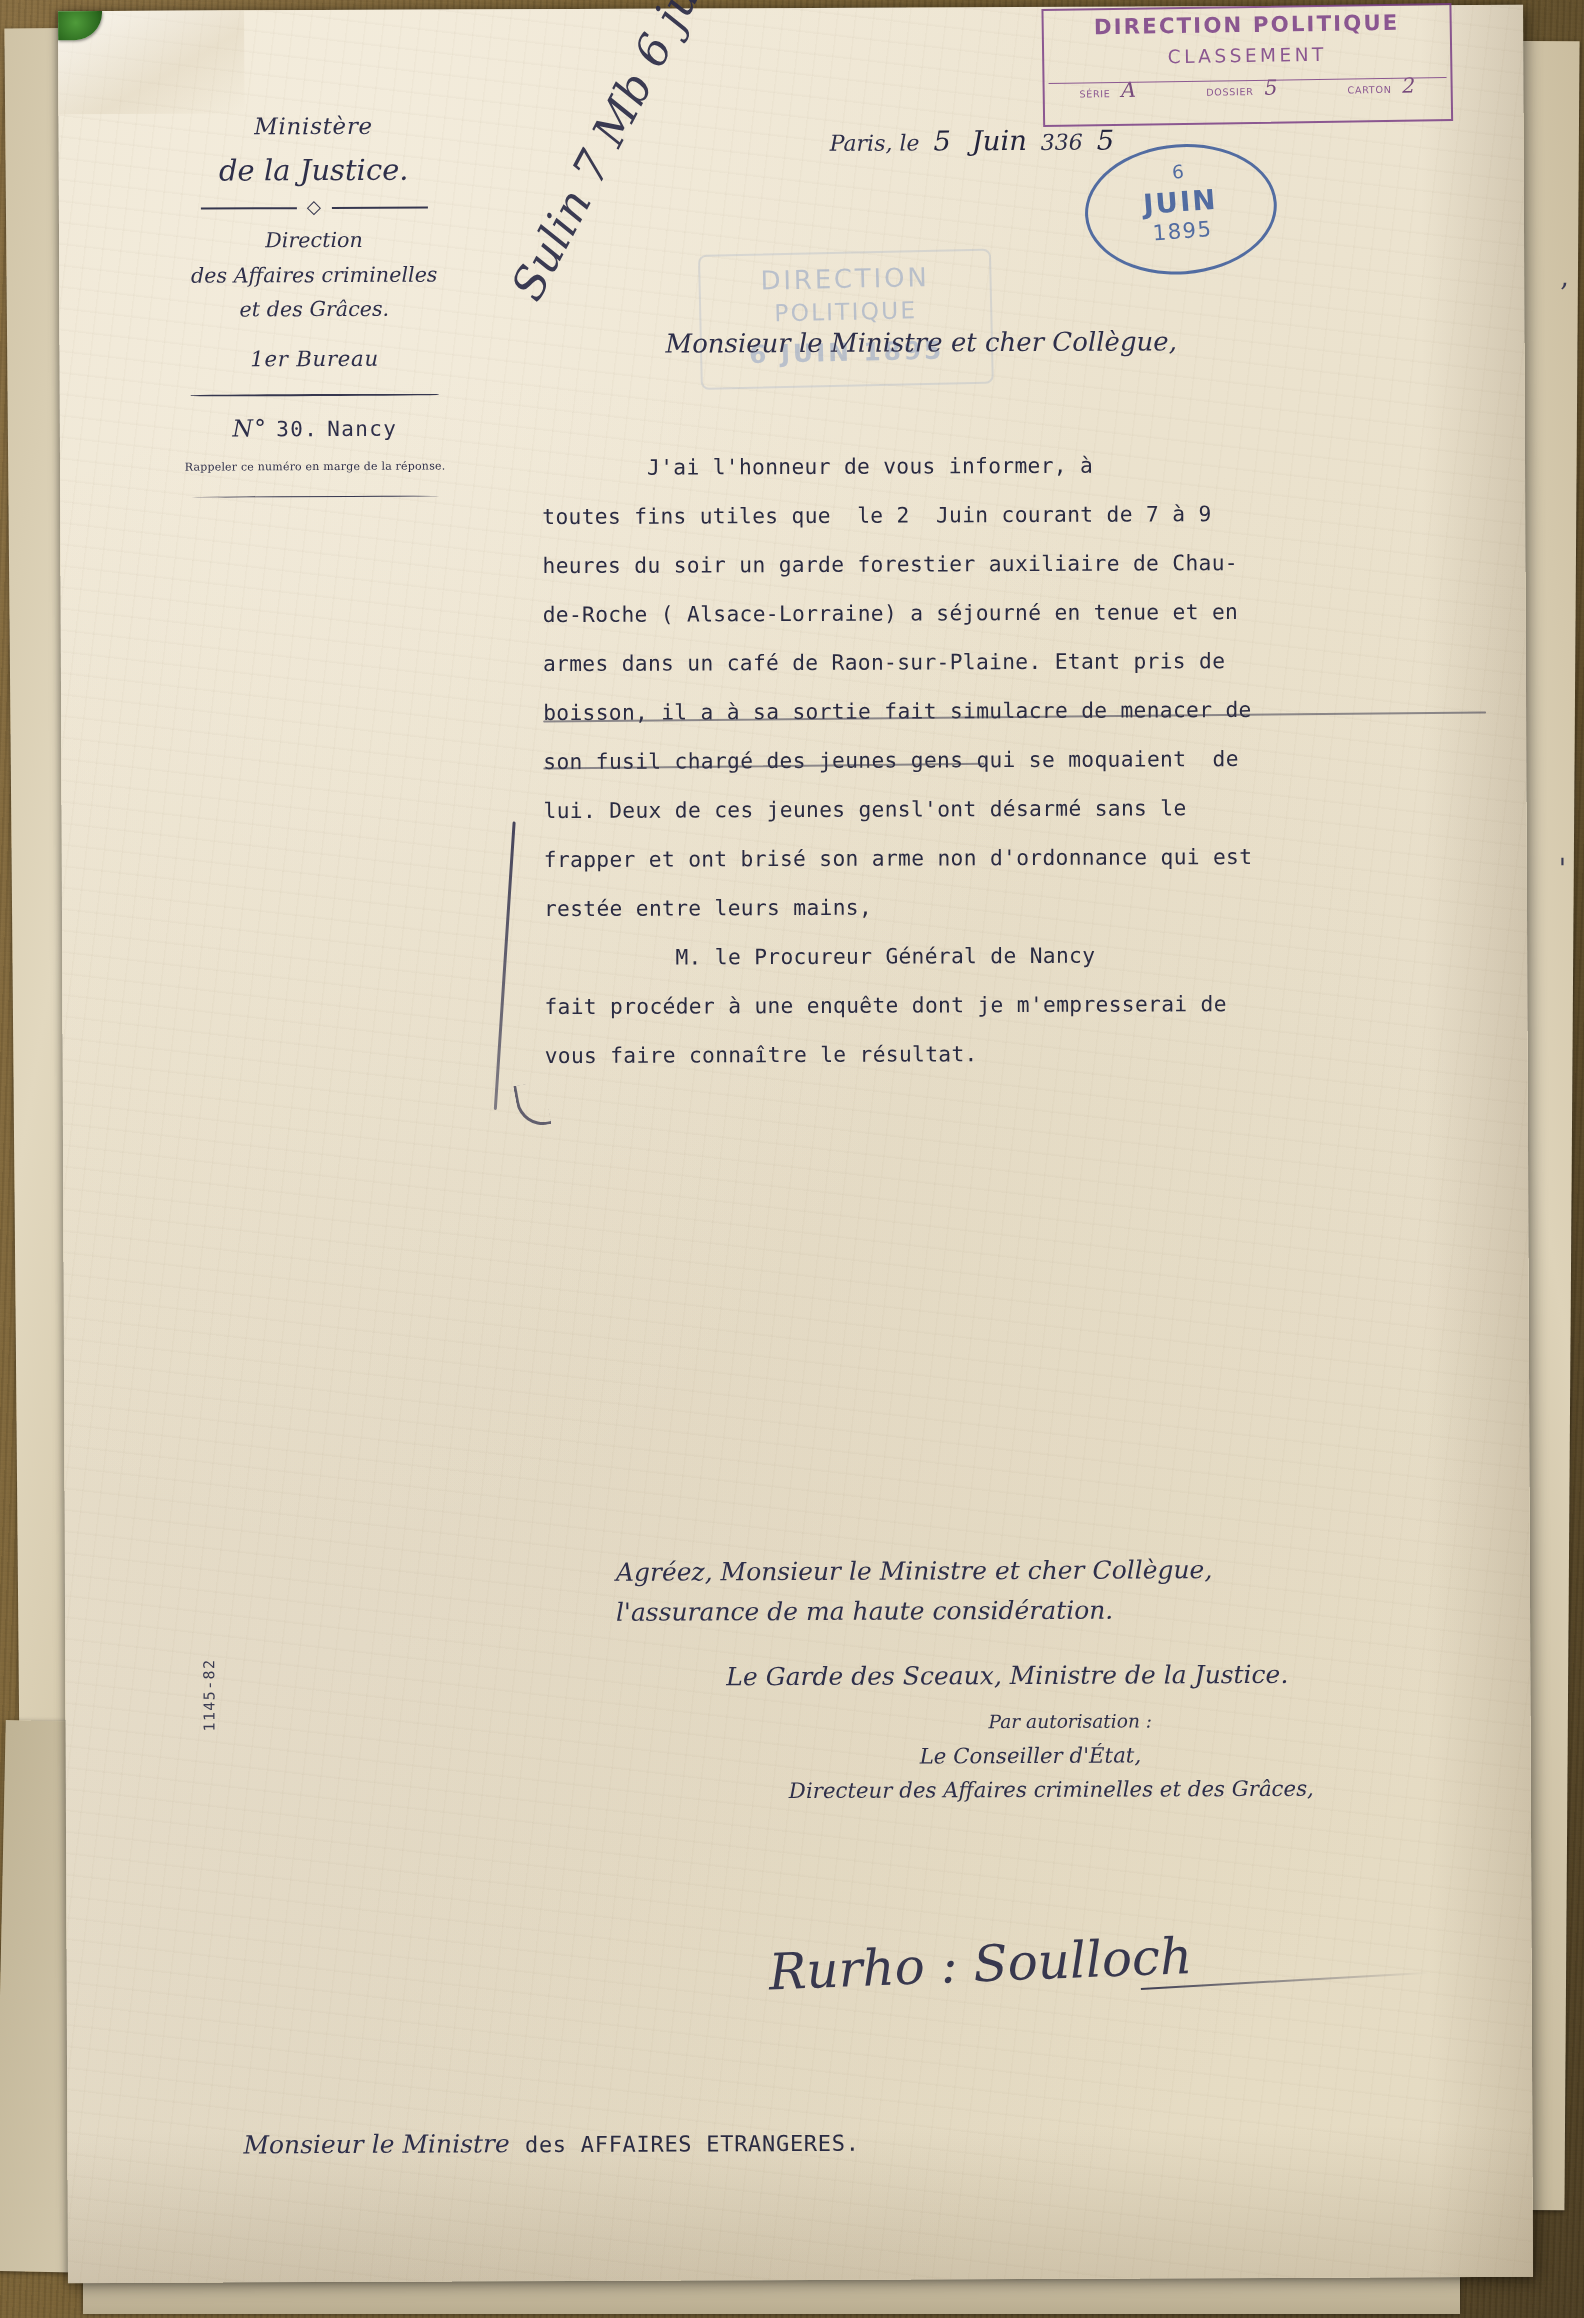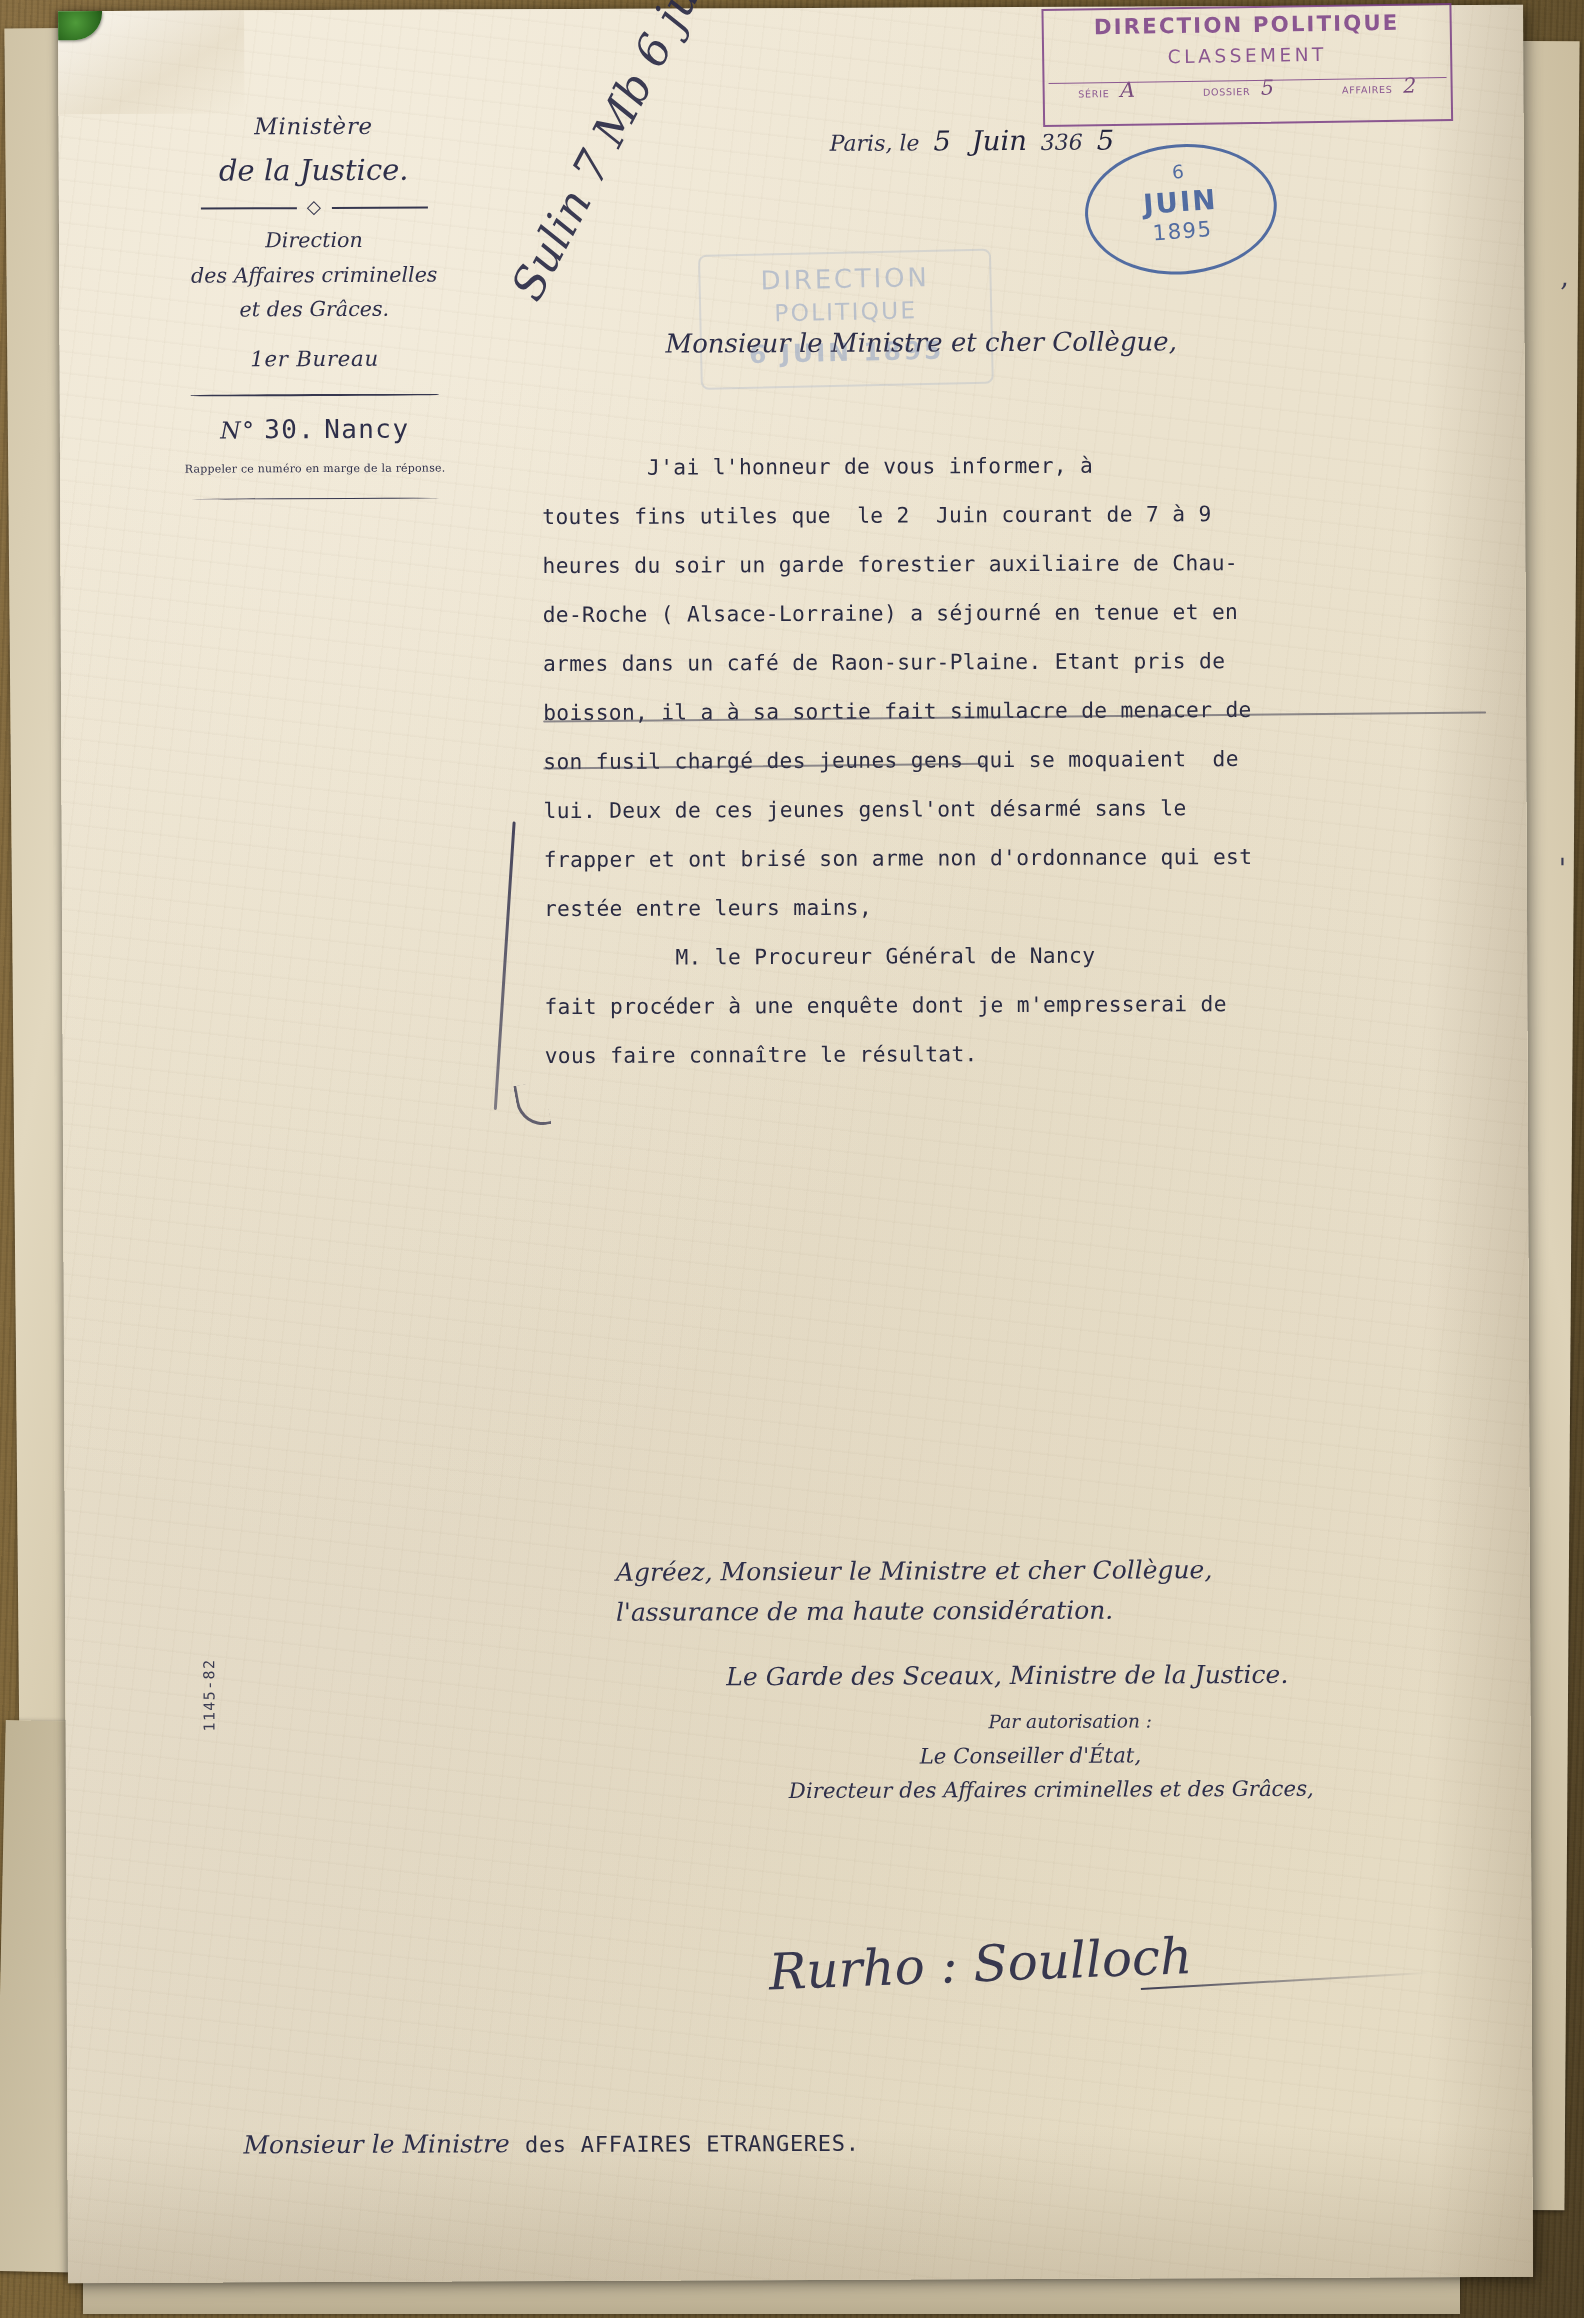--- a/index.html
+++ b/index.html
@@ -139,21 +139,21 @@
   }
   .rule-wave:before {
     content:""; position:absolute; left:0; top:5.5px; width:100%; height:1.4px;
     background:#36374f;
     border-radius: 50%;
   }
 
   #lh-numero {
     font-size: 23.4px; margin-top: 12.4px; letter-spacing: 1.4px;
   }
-  #lh-numero .banal { font-family: "DejaVu Sans Mono", monospace; font-style: normal; font-size: 26px; }
+  #lh-numero .banal { font-family: "DejaVu Sans Mono", monospace; font-style: normal; font-size: 21px; }
   #lh-rappel {
     font-size: 11px; margin-top: 18px; letter-spacing: 0.2px;
     font-family: "DejaVu Serif", serif; font-style: normal; color: #2e2f4a;
   }
 
   
   #printer-code {
     position: absolute; left: 135px; top: 1721px;
     transform: rotate(-90deg); transform-origin: left top;
     font-family: "DejaVu Sans Mono", monospace;
@@ -442,21 +442,21 @@
     <div class="sd-row">
       <div>
         <span class="lbl">SÉRIE</span>
         <span class="val">A</span>
       </div>
       <div>
         <span class="lbl">DOSSIER</span>
         <span class="val">5</span>
       </div>
       <div>
-        <span class="lbl">AFFAIRES</span>
+        <span class="lbl">CARTON</span>
         <span class="val">2</span>
       </div>
     </div>
   </div>
 
   <div id="stamp-oval">
     <div class="ov1">6</div>
     <div class="ov2">JUIN</div>
     <div class="ov3">1895</div>
   </div>

